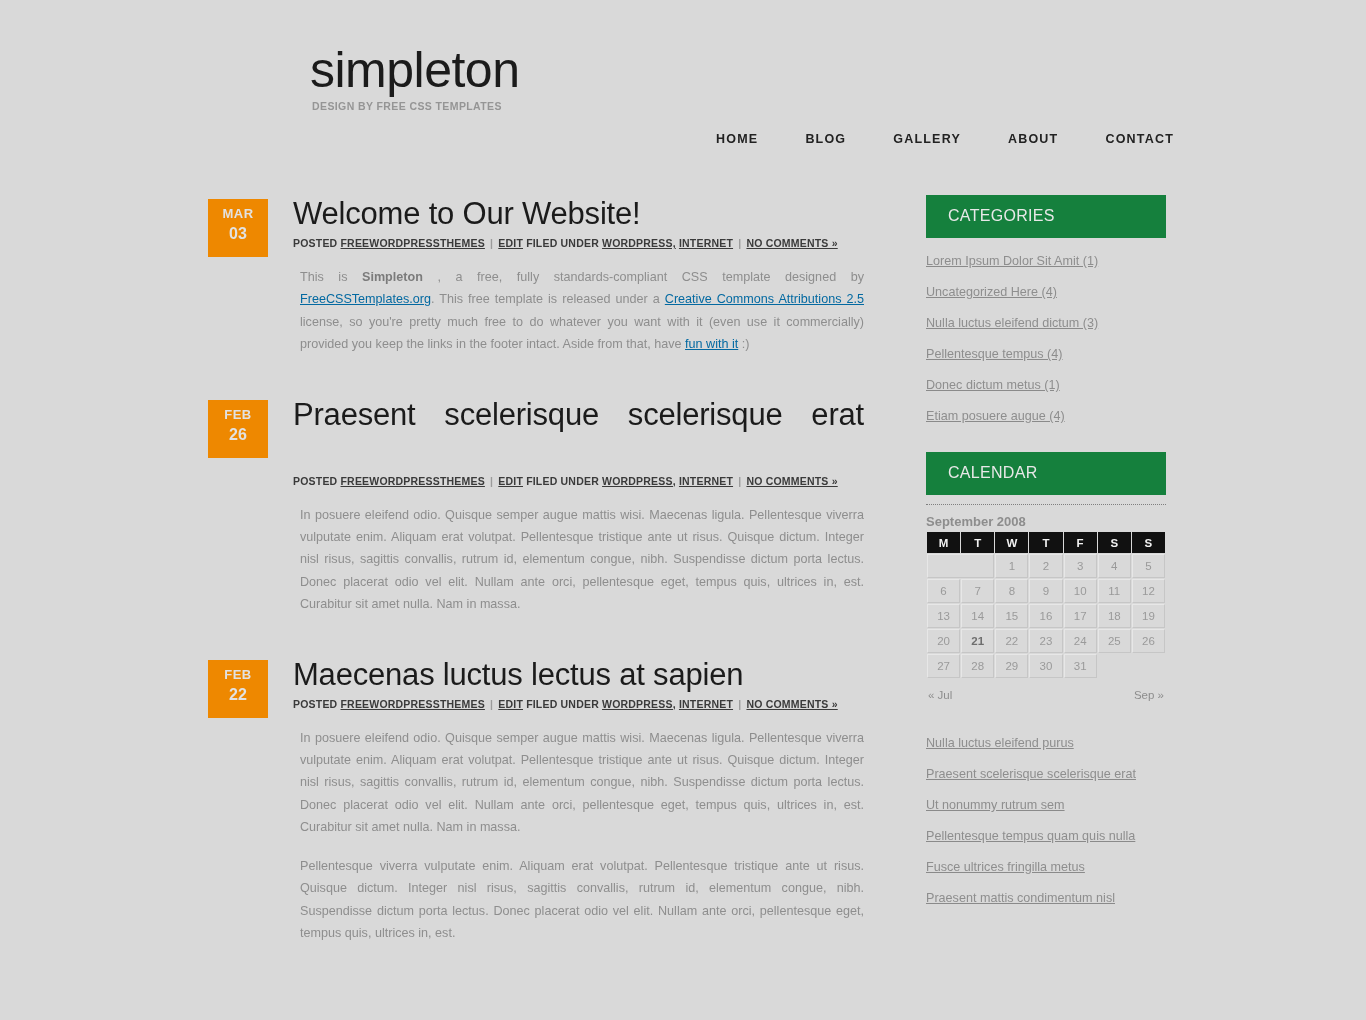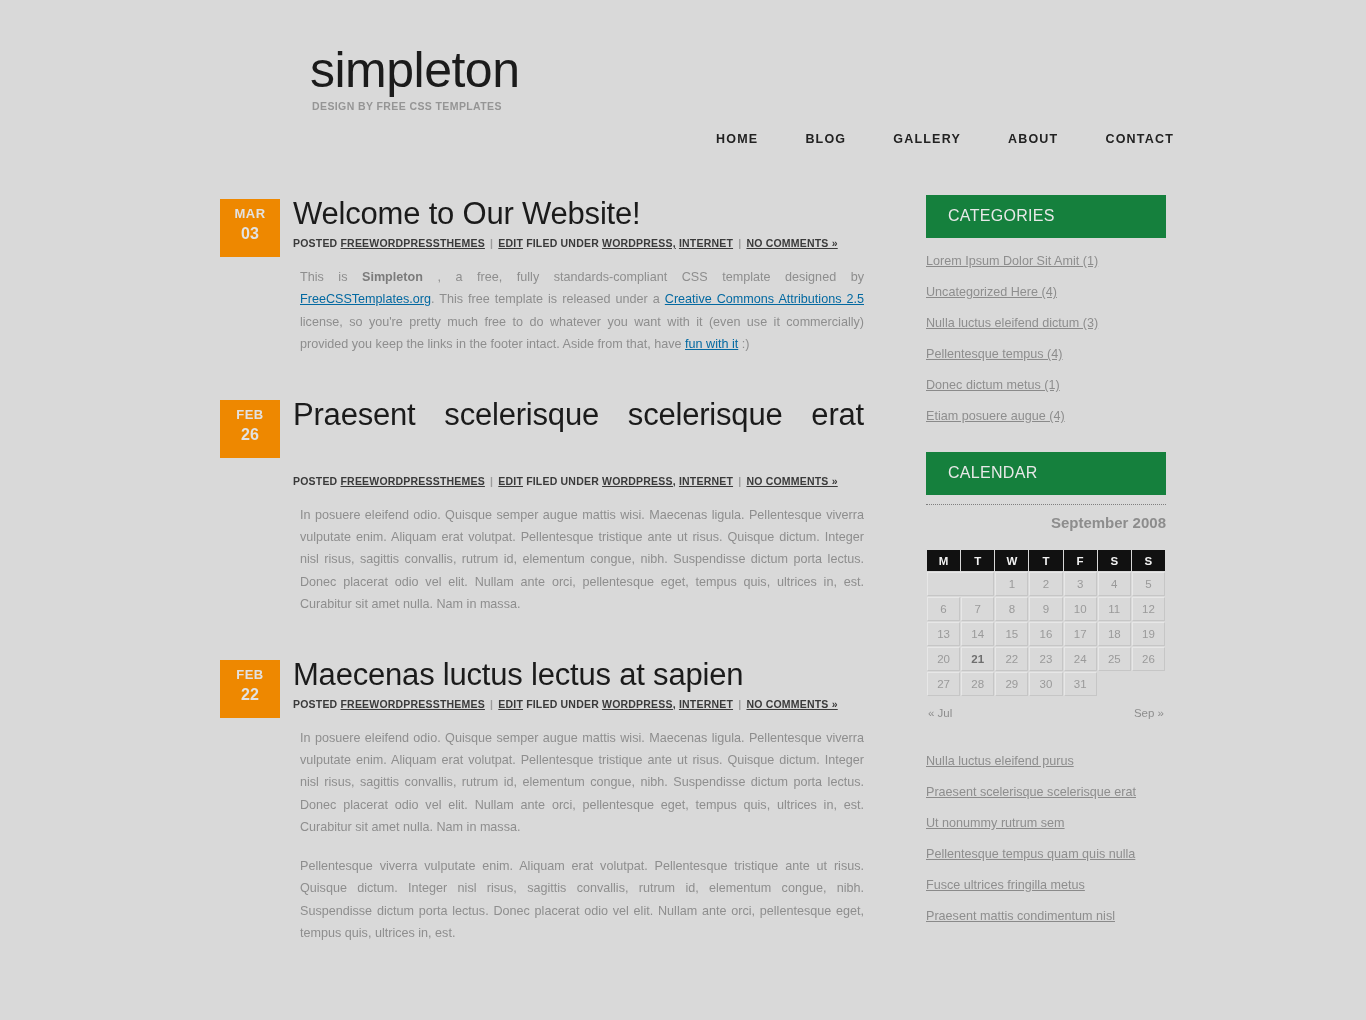--- a/index.html
+++ b/index.html
@@ -57,21 +57,21 @@
     padding-right: 200px;
   }
   .content { width: 656px; float: left; }
   .sidebar { width: 240px; float: right; }
 
   
   .post { position: relative; padding-left: 85px; margin-bottom: 40px; }
 
   .datebox {
     position: absolute;
-    left: 12px; top: 4px;
+    left: 0; top: 4px;
     width: 60px;
     height: 58px;
     background: #ee8800;
     color: #e2e2e2;
     text-align: center;
     font-weight: bold;
   }
   .datebox .mon {
     display: block;
     font-size: 13px;
@@ -149,25 +149,25 @@
     padding-top: 9px;
     margin-top: 9px;
   }
   table.calendar {
     width: 240px;
     border-collapse: separate;
     border-spacing: 1px;
     font-size: 11.5px;
   }
   table.calendar caption {
-    font-size: 15px;
+    font-size: 13px;
     font-weight: bold;
     color: #8d8d8d;
-    padding-bottom: 18px;
-    text-align: right;
+    padding-bottom: 2px;
+    text-align: left;
   }
   table.calendar th {
     background: #111111;
     color: #f2f2f2;
     font-size: 11.5px;
     font-weight: bold;
     height: 21px;
     width: 33px;
     text-align: center;
   }

